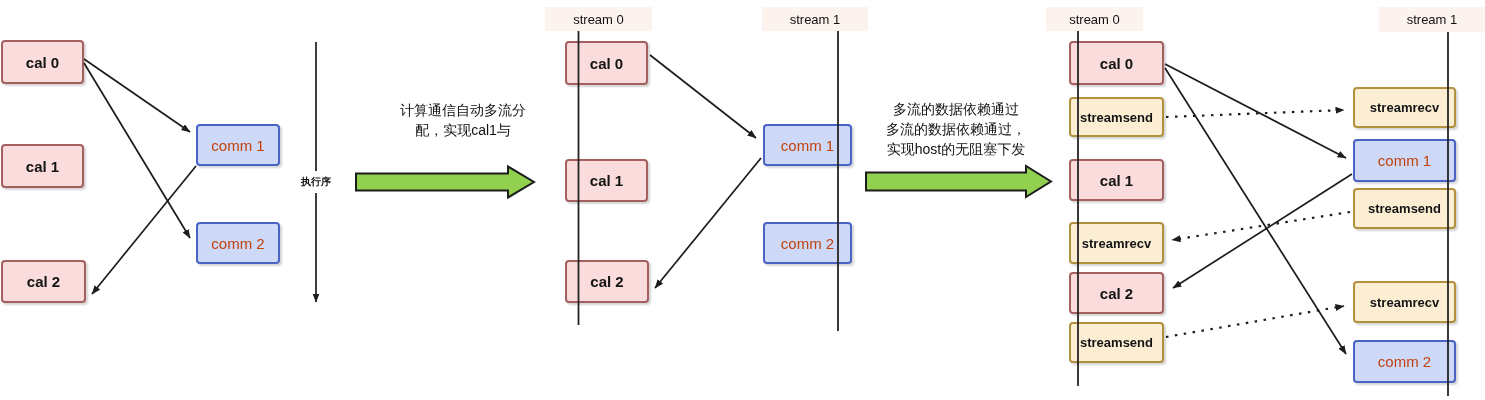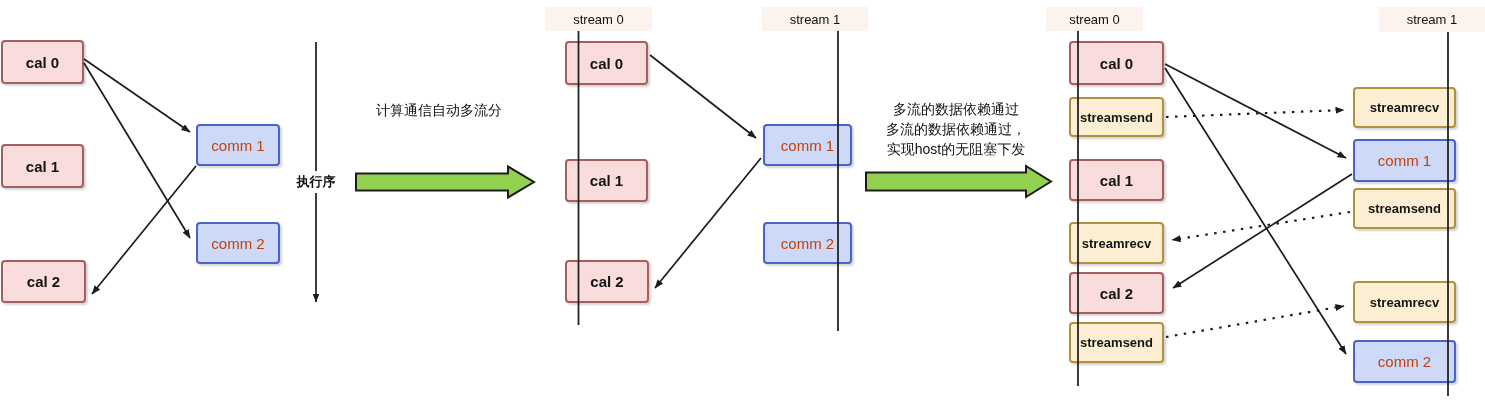--- a/index.html
+++ b/index.html
@@ -27,21 +27,21 @@
   }
   .stream-header{
     position:absolute;background:#FCF2EE;display:flex;align-items:center;justify-content:center;
     font-weight:normal;font-size:13px;color:#111;z-index:2;
   }
   .caption{
     position:absolute;text-align:center;font-size:14px;line-height:20px;color:#111;z-index:6;
   }
   .axis-label{
     position:absolute;background:#ffffff;display:flex;align-items:center;justify-content:center;
-    font-weight:bold;font-size:13px;color:#111;z-index:6;
+    font-weight:bold;font-size:10px;color:#111;z-index:6;
   }
   #overlay{
     position:absolute;left:0;top:0;width:1485px;height:400px;z-index:5;pointer-events:none;
   }
 </style>
 </head>
 <body>
 
 <div id="canvas">
 
@@ -55,22 +55,23 @@
       <span>cal 2</span>
     </div>
   <div class="box comm" style="left:196px;top:124px;width:84px;height:42px;">
       <span>comm 1</span>
     </div>
   <div class="box comm" style="left:196px;top:222px;width:84px;height:42px;">
       <span>comm 2</span>
     </div>
   <div class="axis-label" style="left:287px;top:171px;width:58px;height:22px;">执行序</div>
 
-  <div class="caption" style="left:350px;top:100px;width:178px;">
+  <div class="caption" style="left:374px;top:100px;width:178px;">
     <div>计算通信自动多流分</div>
+    <div>配，实现cal1与</div>
   </div>
 
   <div class="stream-header" style="left:545px;top:7px;width:107px;height:24px;">stream 0</div>
   <div class="stream-header" style="left:762px;top:7px;width:106px;height:24px;">stream 1</div>
   <div class="box cal" style="left:565px;top:41px;width:83px;height:44px;">
       <span>cal 0</span>
     </div>
   <div class="box cal" style="left:565px;top:159px;width:83px;height:43px;">
       <span>cal 1</span>
     </div>

